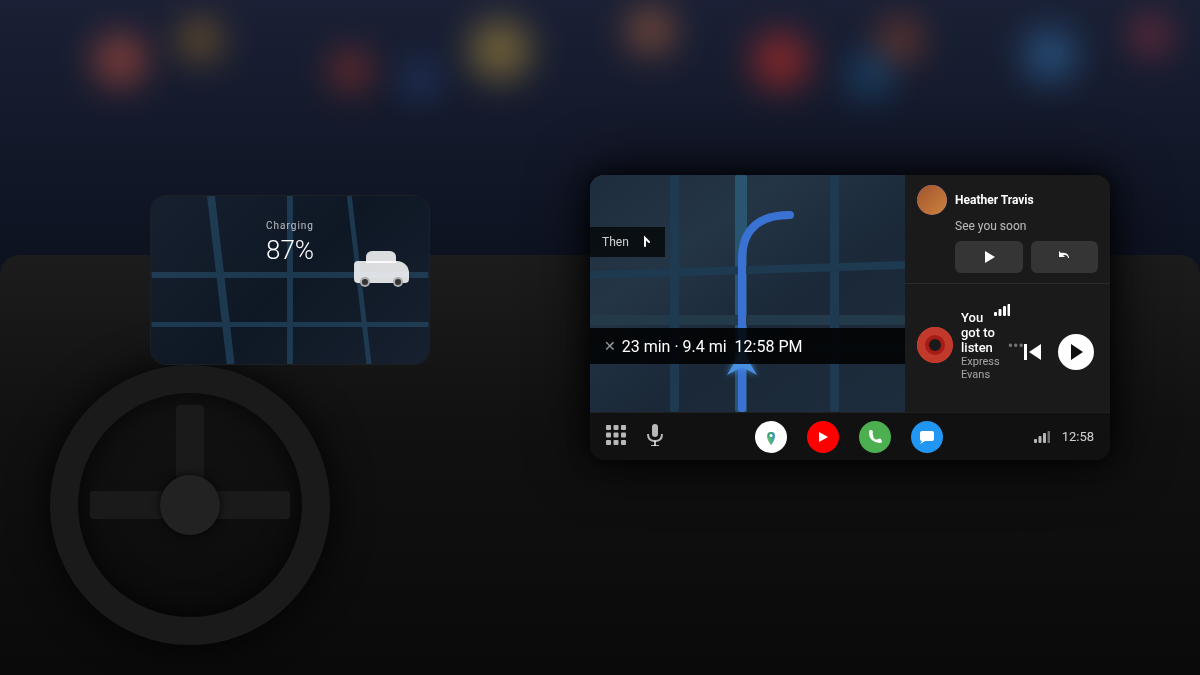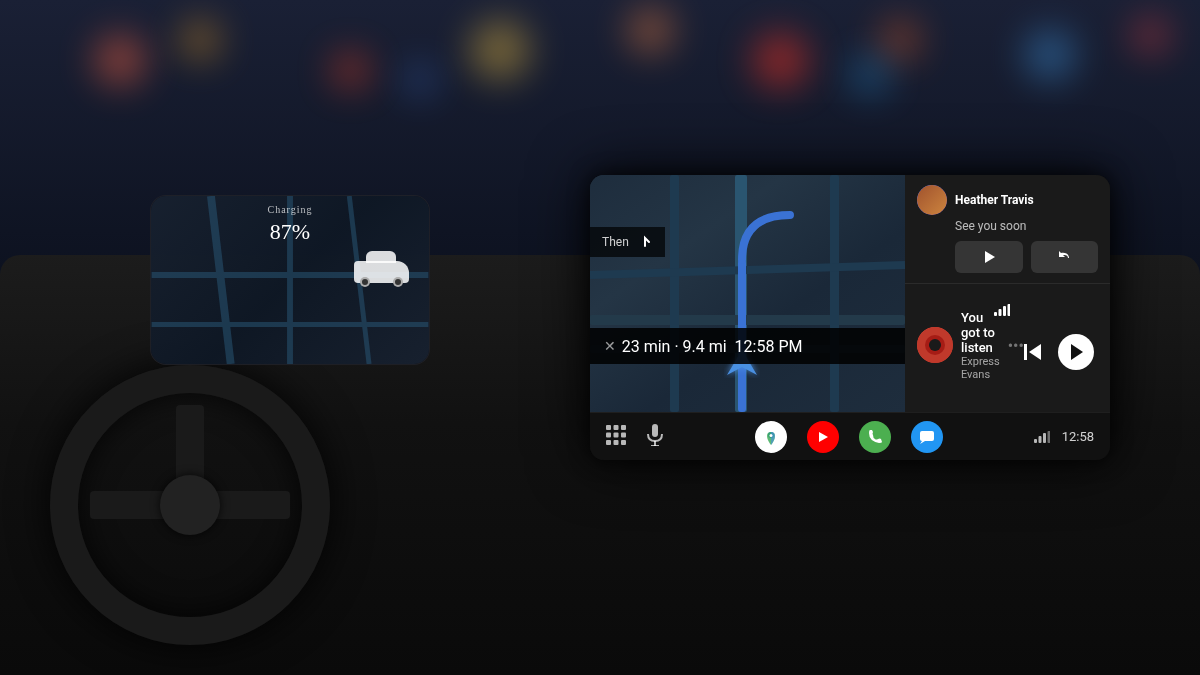--- a/index.html
+++ b/index.html
@@ -119,21 +119,21 @@
       background: linear-gradient(135deg, #1a2535 0%, #0f1a28 50%, #1a2535 100%);
       opacity: 0.8;
     }
     .cluster-charging {
       color: rgba(255,255,255,0.7);
       font-size: 10px;
       letter-spacing: 1px;
     }
     .cluster-percent {
       color: #fff;
-      font-size: 22px;
+      font-size: 26px;
       font-weight: 300;
       margin-top: 4px;
     }
 
     
     .infotainment {
       position: absolute;
       right: 90px;
       top: 175px;
       width: 520px;
@@ -496,21 +496,21 @@
 <div class="instrument-cluster">
   <div class="cluster-map"></div>
 
   <svg style="position:absolute;inset:0;width:100%;height:100%;opacity:0.5" viewBox="0 0 280 170">
     <line x1="60" y1="0" x2="80" y2="170" stroke="#2a5a7a" stroke-width="8"></line>
     <line x1="140" y1="0" x2="140" y2="170" stroke="#2a5a7a" stroke-width="6"></line>
     <line x1="0" y1="80" x2="280" y2="80" stroke="#2a5a7a" stroke-width="6"></line>
     <line x1="0" y1="130" x2="280" y2="130" stroke="#2a5a7a" stroke-width="5"></line>
     <line x1="200" y1="0" x2="220" y2="170" stroke="#2a5a7a" stroke-width="5"></line>
   </svg>
-  <div style="position:absolute;top:8px;left:0;right:0;text-align:center;font-family:Liberation Serif, serif;">
+  <div style="position:absolute;top:24px;left:0;right:0;text-align:center;">
     <div class="cluster-charging">Charging</div>
     <div class="cluster-percent">87%</div>
   </div>
   <div class="car-silhouette">
     <div class="car-body">
       <div class="car-roof"></div>
       <div class="car-wheel1"></div>
       <div class="car-wheel2"></div>
     </div>
   </div>

